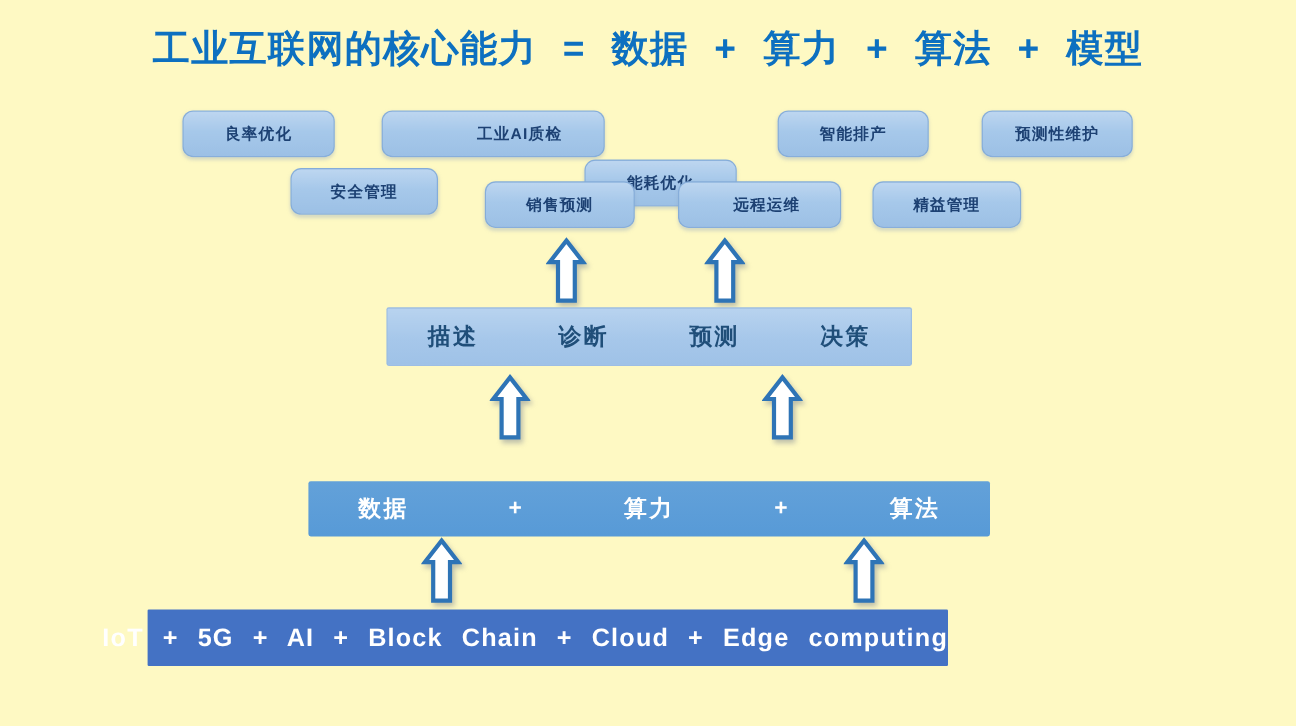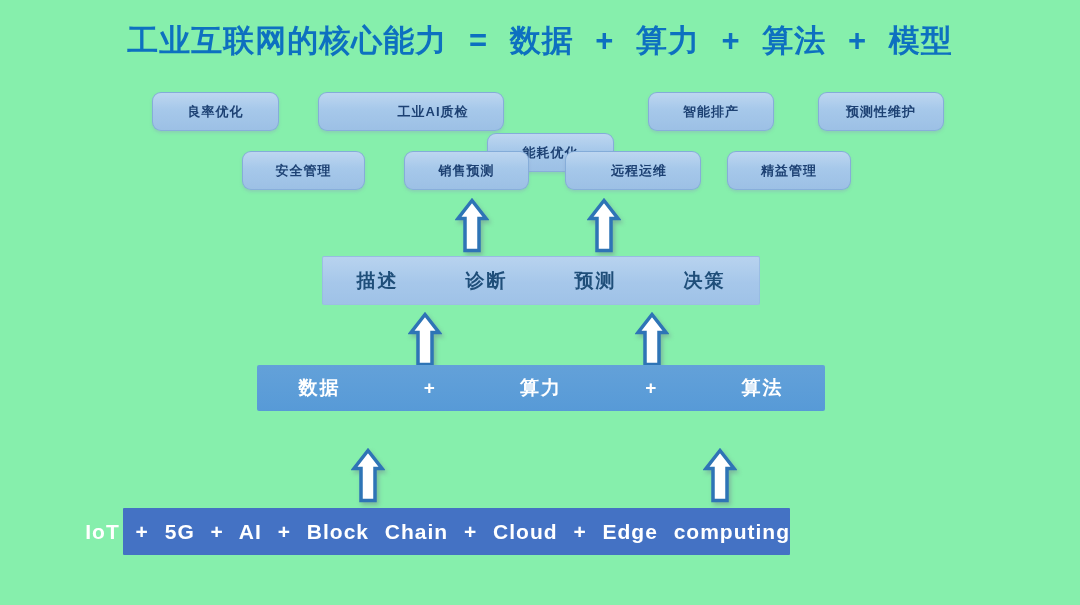--- a/index.html
+++ b/index.html
@@ -1,17 +1,17 @@
 <!DOCTYPE html>
 <html><head>
 <meta charset="utf-8">
 <style>
   html,body{margin:0;padding:0;background:#fff;}
   .slide{
-    position:relative;width:1080px;height:605px;background:#86efac;overflow:hidden;
+    position:relative;width:1080px;height:605px;background:#fef9c3;overflow:hidden;
     font-family:"Liberation Sans","DejaVu Sans",sans-serif;
   }
   .title{
     position:absolute;left:0;top:20px;width:1080px;text-align:center;
     font-size:31px;font-weight:bold;color:#0d70c0;letter-spacing:1px;word-spacing:12px;
     white-space:nowrap;
   }
   .chip{
     position:absolute;height:37px;border-radius:9px;
     background:linear-gradient(180deg,#bdd6f0 0%,#a6c8ea 45%,#9cc0e5 100%);
@@ -24,21 +24,21 @@
     position:absolute;display:flex;align-items:center;justify-content:space-around;
     font-weight:bold;white-space:nowrap;
   }
   .bar-analytics{
     left:322px;top:256px;width:436px;height:47px;
     background:linear-gradient(180deg,#b8d3ef 0%,#a6c7ea 55%,#9fc2e7 100%);
     border:1px solid rgba(150,185,225,.8);border-radius:2px;
     color:#1f4e79;font-size:19px;letter-spacing:2px;
   }
   .bar-capability{
-    left:257px;top:365px;width:568px;height:46px;
+    left:257px;top:401px;width:568px;height:46px;
     background:linear-gradient(180deg,#63a1d9 0%,#579ad7 100%);
     border-radius:2px;color:#ffffff;font-size:19px;letter-spacing:2px;
   }
   .bar-technology{
     left:123px;top:508px;width:667px;height:47px;
     background:#4472c4;border-radius:1px;color:#ffffff;
     justify-content:flex-end;font-size:21px;letter-spacing:1px;word-spacing:9px;
   }
   .arrow{
     position:absolute;width:34px;height:57px;
@@ -62,21 +62,21 @@
   <div class="chip" style="left:487px;top:92px;width:125px;margin-top:41px;">
     <span>能耗优化</span>
   </div>
   <div class="chip" style="left:818px;top:92px;width:124px;">
     <span>预测性维护</span>
   </div>
   <div class="chip" style="left:648px;top:92px;width:124px;">
     <span>智能排产</span>
   </div>
 
-  <div class="chip" style="left:242px;top:151px;width:121px;">
+  <div class="chip" style="left:242px;top:140px;width:121px;">
     <span>安全管理</span>
   </div>
   <div class="chip" style="left:404px;top:151px;width:123px;">
     <span>销售预测</span>
   </div>
   <div class="chip" style="left:565px;top:151px;width:122px;padding-left:12px;">
     <span>远程运维</span>
   </div>
   <div class="chip" style="left:727px;top:151px;width:122px;">
     <span>精益管理</span>

